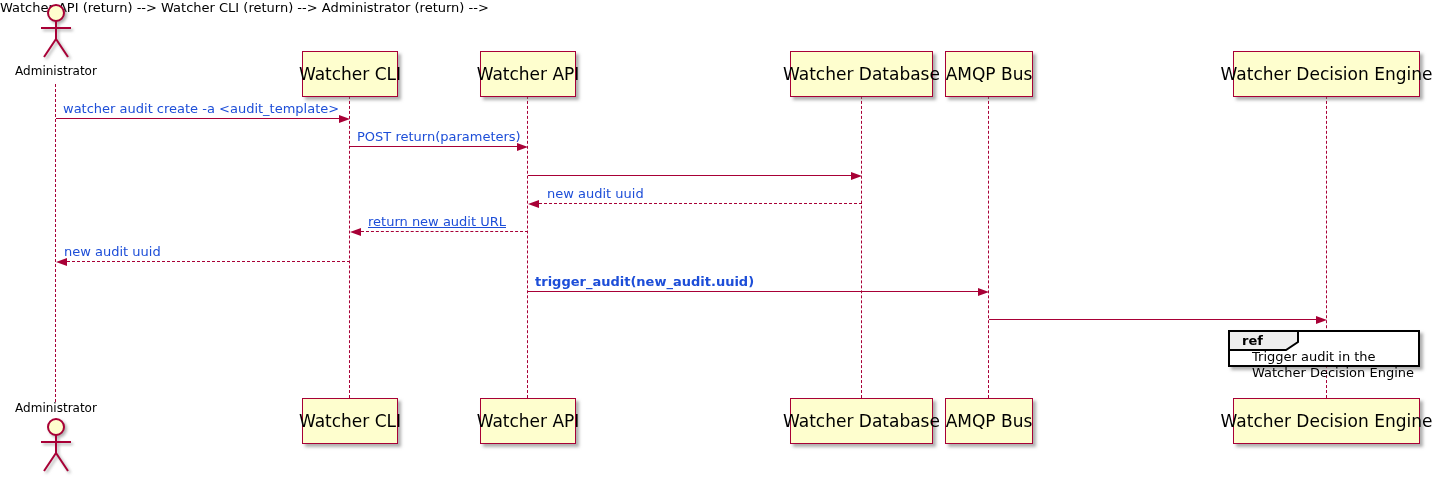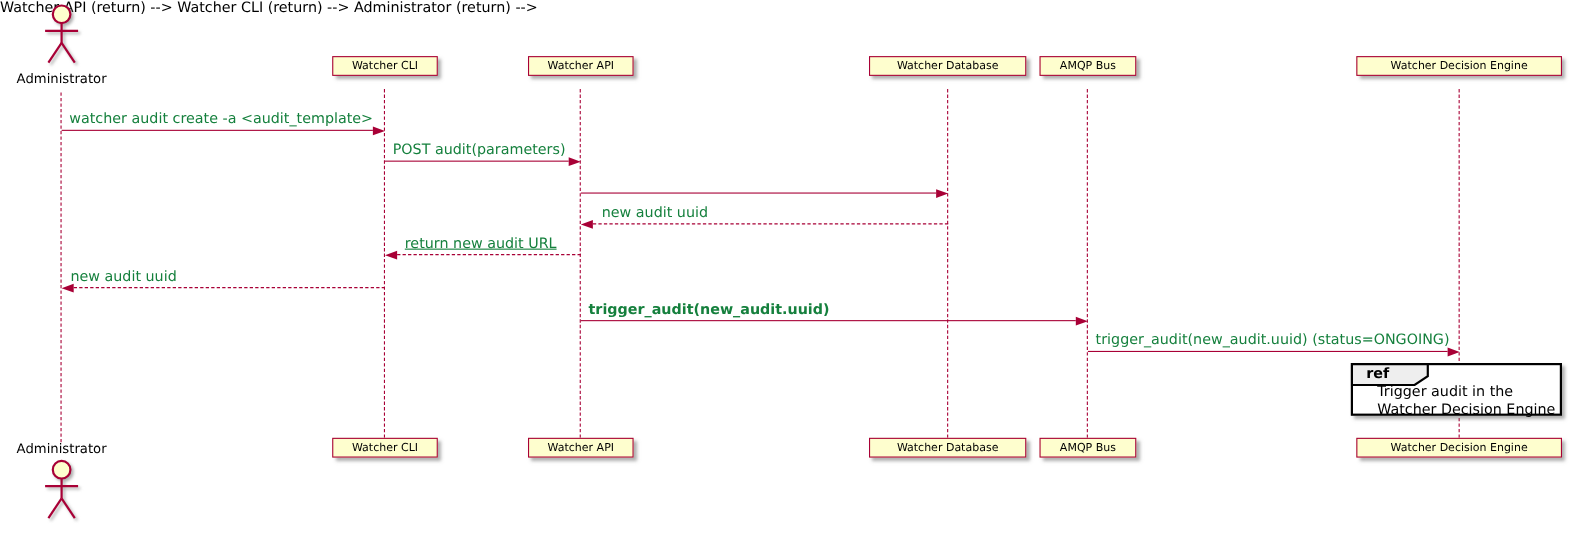--- a/index.html
+++ b/index.html
@@ -2,42 +2,42 @@
 <html><head>
 <meta charset="utf-8">
 <style>
   html,body { margin:0; padding:0; background:#ffffff; }
   #canvas {
     position:relative; width:1434px; height:486px; background:#ffffff;
     font-family:"DejaVu Sans","Liberation Sans",sans-serif; font-size:13px; color:#000;
     overflow:hidden;
   }
   .participant {
-    position:absolute; height:18px; box-sizing:border-box;
+    position:absolute; height:46px; box-sizing:border-box;
     background:#FEFECE; border:1.6px solid #A80036;
     box-shadow:3px 3px 3px rgba(110,110,110,0.55);
     display:flex; align-items:center; justify-content:center;
-    font-size:10px; white-space:nowrap;
+    font-size:17px; white-space:nowrap;
   }
   .lifeline {
     position:absolute; width:0; border-left:1px dashed #A80036;
   }
   .msg-label {
-    position:absolute; white-space:nowrap; font-size:13px; color:#15803d;
+    position:absolute; white-space:nowrap; font-size:13px; color:#1d4ed8;
   }
   .msg-line { position:absolute; height:0; }
   .msg-line.solid  { border-top:1.2px solid #A80036; }
   .msg-line.dashed { border-top:1.2px dashed #A80036; }
   .arrow { position:absolute; width:0; height:0; }
   .arrow.right { border-top:4px solid transparent; border-bottom:4px solid transparent; border-left:11px solid #A80036; }
   .arrow.left  { border-top:4px solid transparent; border-bottom:4px solid transparent; border-right:11px solid #A80036; }
   .actor-label { position:absolute; width:100px; text-align:center; white-space:nowrap; font-size:12px; }
   .actor-figure { position:absolute; filter:drop-shadow(2.5px 2.5px 1.5px rgba(120,120,120,0.6)); }
   #ref-box {
-    position:absolute; left:1228px; top:330px; width:192px; height:48px; box-sizing:border-box;
+    position:absolute; left:1228px; top:330px; width:192px; height:37px; box-sizing:border-box;
     background:#ffffff; border:2px solid #000;
     box-shadow:3px 3px 3px rgba(110,110,110,0.55);
   }
   #ref-header-shape { position:absolute; left:-2px; top:-2px; }
   #ref-keyword { position:absolute; left:12px; top:1px; font-weight:bold; font-size:13px; }
   .ref-line { position:absolute; left:22px; white-space:nowrap; font-size:13px; }
 </style>
 </head>
 <body>
 
@@ -67,21 +67,21 @@
   <div class="participant" style="left:790px; top:51px; width:143px;">Watcher Database</div>
   <div class="participant" style="left:945px; top:51px; width:88px;">AMQP Bus</div>
   <div class="participant" style="left:1233px; top:51px; width:187px;">Watcher Decision Engine</div>
 
   
   <div class="msg-label" style="left:63px; top:101px;">watcher audit create -a &lt;audit_template&gt;</div>
   <div class="msg-line solid" style="left:56px; top:118px; width:283px;"></div>
   <div class="arrow right" style="left:339px; top:115px;"></div>
 
   
-  <div class="msg-label" style="left:357px; top:129px;">POST audit(parameters)</div>
+  <div class="msg-label" style="left:357px; top:129px;">POST return(parameters)</div>
   <div class="msg-line solid" style="left:350px; top:146px; width:167px;"></div>
   <div class="arrow right" style="left:517px; top:143px;"></div>
 
   
   <div class="msg-line solid" style="left:528px; top:175px; width:323px;"></div>
   <div class="arrow right" style="left:851px; top:172px;"></div>
 
    Watcher API (return) --&gt;
   <div class="msg-label" style="left:547px; top:186px;">new audit uuid</div>
   <div class="msg-line dashed" style="left:539px; top:203px; width:323px;"></div>
@@ -96,21 +96,20 @@
   <div class="msg-label" style="left:64px; top:244px;">new audit uuid</div>
   <div class="msg-line dashed" style="left:67px; top:261px; width:283px;"></div>
   <div class="arrow left" style="left:56px; top:258px;"></div>
 
   
   <div class="msg-label" style="left:535px; top:274px;font-weight:bold;">trigger_audit(new_audit.uuid)</div>
   <div class="msg-line solid" style="left:528px; top:291px; width:450px;"></div>
   <div class="arrow right" style="left:978px; top:288px;"></div>
 
   
-  <div class="msg-label" style="left:996px; top:302px;">trigger_audit(new_audit.uuid) (status=ONGOING)</div>
   <div class="msg-line solid" style="left:989px; top:319px; width:327px;"></div>
   <div class="arrow right" style="left:1316px; top:316px;"></div>
 
   
   <div id="ref-box">
     <svg id="ref-header-shape" width="72" height="22" viewBox="0 0 72 22">
       <path d="M1,1 H70 V12 L58,20 H1 Z" fill="#EEEEEE" stroke="#000000" stroke-width="2"></path>
     </svg>
     <div id="ref-keyword">ref</div>
     <div class="ref-line" style="top:17px;">Trigger audit in the</div>

